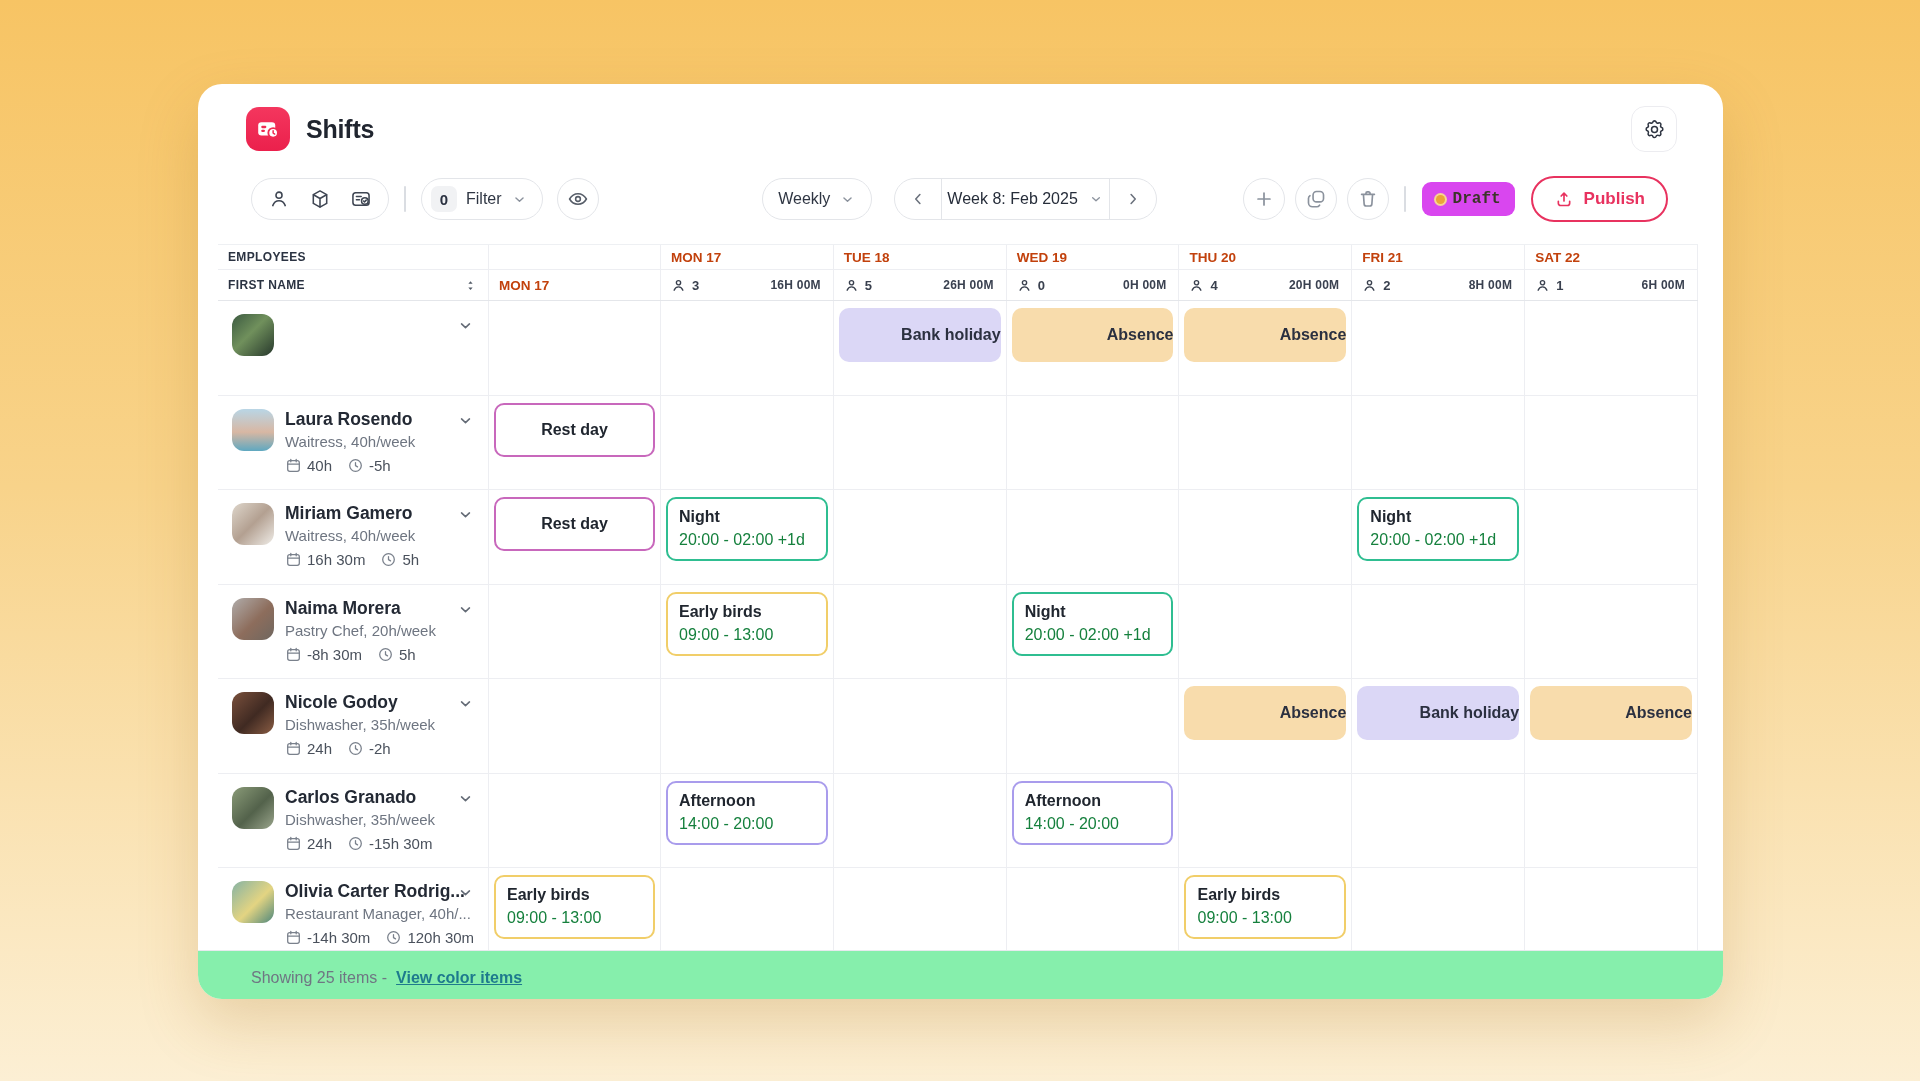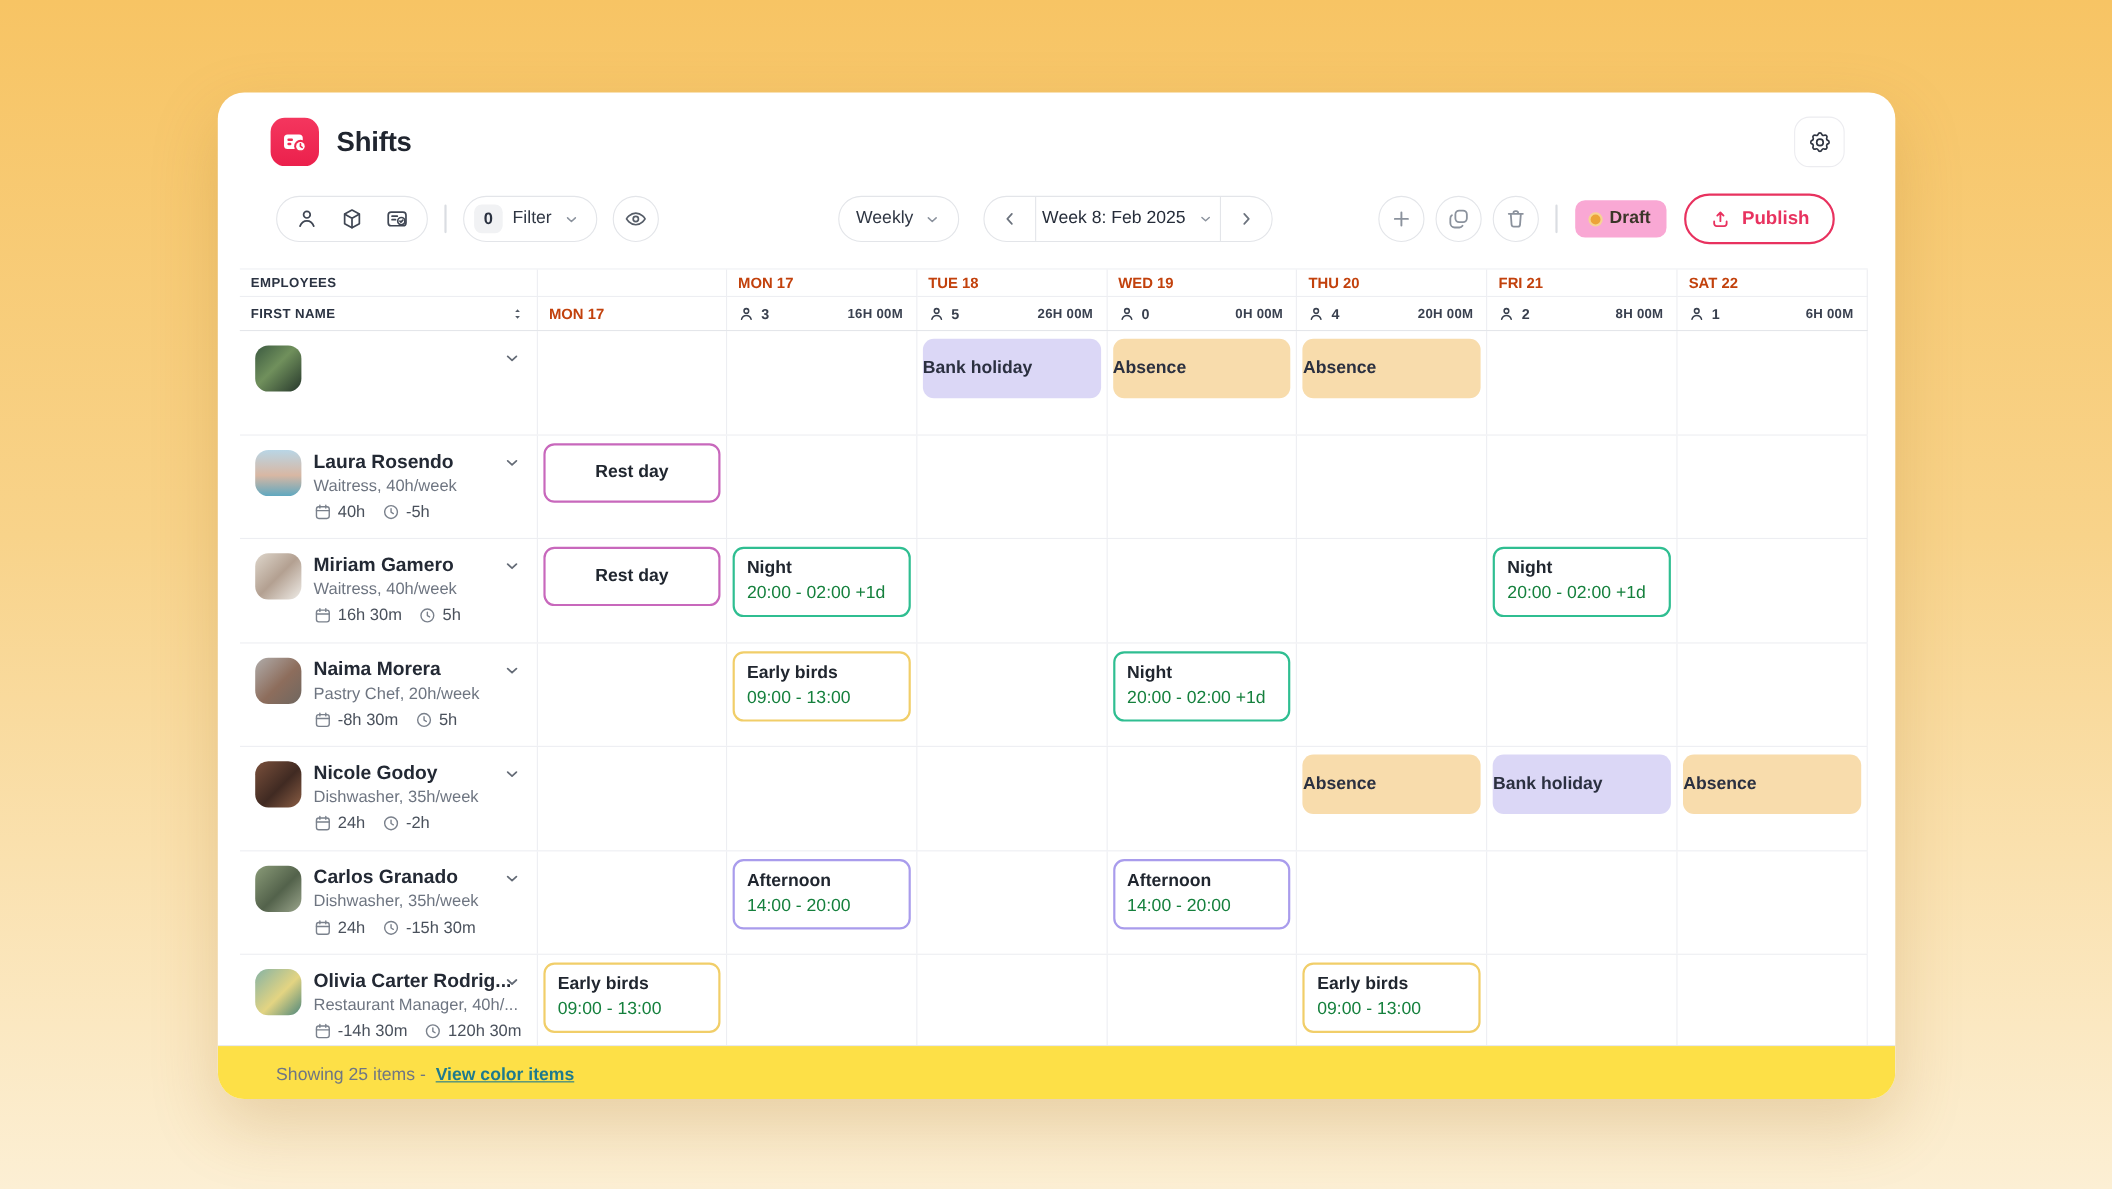--- a/index.html
+++ b/index.html
@@ -26,21 +26,21 @@
   .filter-pill { padding:0 14px 0 9px; gap:9px; }
   .count-badge { width:26px; height:26px; border-radius:7px; background:#f1f2f4; display:flex; align-items:center; justify-content:center; font-size:15px; font-weight:600; color:#2a3140; }
   .pill-label { font-size:16px; color:#2f3643; }
   .circle-btn { width:42px; height:42px; border-radius:50%; border:1px solid #e3e5e9; background:#fff; display:flex; align-items:center; justify-content:center; cursor:pointer; }
   .weekly-pill { padding:0 15px; gap:9px; }
   .week-seg { height:42px; border:1px solid #e3e5e9; border-radius:21px; background:#fff; display:flex; align-items:stretch; overflow:hidden; }
   .seg { display:flex; align-items:center; justify-content:center; cursor:pointer; }
   .seg-arrow { width:46px; }
   .seg-mid { border-left:1px solid #e3e5e9; border-right:1px solid #e3e5e9; padding:0 5px; gap:10px; }
   .week-label { font-size:16px; color:#262d3a; }
-  .draft-badge { height:34px; border-radius:9px; background:#f9a8d4; display:flex; align-items:center; gap:8px; padding:0 14px; font-size:16px; font-weight:600; color:#3b3528; margin:0 0 0 1px; }
+  .draft-badge { height:34px; border-radius:9px; background:#d946ef; display:flex; align-items:center; gap:8px; padding:0 14px; font-size:16px; font-weight:600; color:#3b3528; margin:0 0 0 1px;font-family:Liberation Mono, monospace; }
   .draft-dot { width:9px; height:9px; border-radius:50%; background:#eca438; box-shadow:0 0 0 2px #f6d492; }
   .publish-btn { height:46px; border-radius:23px; border:2px solid #e8325f; background:#fff; color:#e8325f; font-size:17px; font-weight:600; display:flex; align-items:center; gap:10px; padding:0 21px; margin-left:16px; cursor:pointer; }
   .gap10 { gap:10px; display:flex; align-items:center; }
 
   
   .table-wrap { margin:22px 25px 0 20px; width:1480px; flex:none; }
   .grid-row { display:grid; grid-template-columns:271px 172px repeat(6,1fr); }
   .h1 { height:26px; border-top:1px solid #eef0f3; }
   .h2 { height:31px; border-bottom:1px solid #e4e6ea; }
   .hcell { display:flex; align-items:center; padding:0 10px; border-right:1px solid #edeef2; overflow:hidden; }
@@ -58,33 +58,33 @@
   .emp-cell { position:relative; display:flex; padding:13px 10px 0 14px; }
   .avatar { width:42px; height:42px; border-radius:12px; flex:none; }
   .emp-info { margin-left:11px; min-width:0; }
   .emp-name { font-size:17.5px; font-weight:600; color:#232934; white-space:nowrap; }
   .emp-role { font-size:15px; color:#6e7581; margin-top:3px; white-space:nowrap; }
   .emp-stats { display:flex; align-items:center; gap:15px; margin-top:7px; }
   .stat { display:flex; align-items:center; gap:5px; font-size:15px; color:#4a515c; white-space:nowrap; }
   .emp-chevron { position:absolute; right:13px; top:15px; cursor:pointer; display:flex; }
 
   .chip { border-radius:10px; cursor:pointer; }
-  .chip-fill { height:54px; display:flex; align-items:center; justify-content:flex-start; font-size:16px; font-weight:600; color:#2b3040;border-radius:10px; }
+  .chip-fill { height:54px; display:flex; align-items:center; justify-content:flex-end; font-size:16px; font-weight:600; color:#2b3040;border-radius:10px; }
   .c-bank { background:#dbd7f6; }
   .c-absence { background:#f8dcac; }
   .chip-rest { height:54px; display:flex; align-items:center; justify-content:center; font-size:16px; font-weight:600; color:#20262f; background:#fff; border:2px solid #c868bc; }
   .chip-line { background:#fff; border-width:2px; border-style:solid; padding:7px 11px 9px 11px; }
   .chip-line .chip-title { font-size:16px; font-weight:600; color:#20262f; line-height:21px; }
   .chip-line .chip-time { font-size:16px; color:#15803d; line-height:21px; margin-top:2px; }
   .c-night { border-color:#2fbe91; }
   .c-early { border-color:#f1ce69; }
   .c-afternoon { border-color:#a99cec; }
 
   
-  .card-footer { margin-top:auto; height:55px; background:#fde047; border-top:1px solid #e8eaee; display:flex; align-items:center; padding-left:53px; gap:9px; flex:none; }
+  .card-footer { margin-top:auto; height:55px; background:#86efac; border-top:1px solid #e8eaee; display:flex; align-items:center; padding-left:53px; gap:9px; flex:none; }
   .footer-text { font-size:16px; color:#6f7683; }
   .footer-link { font-size:16px; font-weight:600; color:#1e7a8d; text-decoration:underline; cursor:pointer; }
 
   svg { display:block; }
 </style>
 </head>
 <body>
 
 <div class="card">
 

